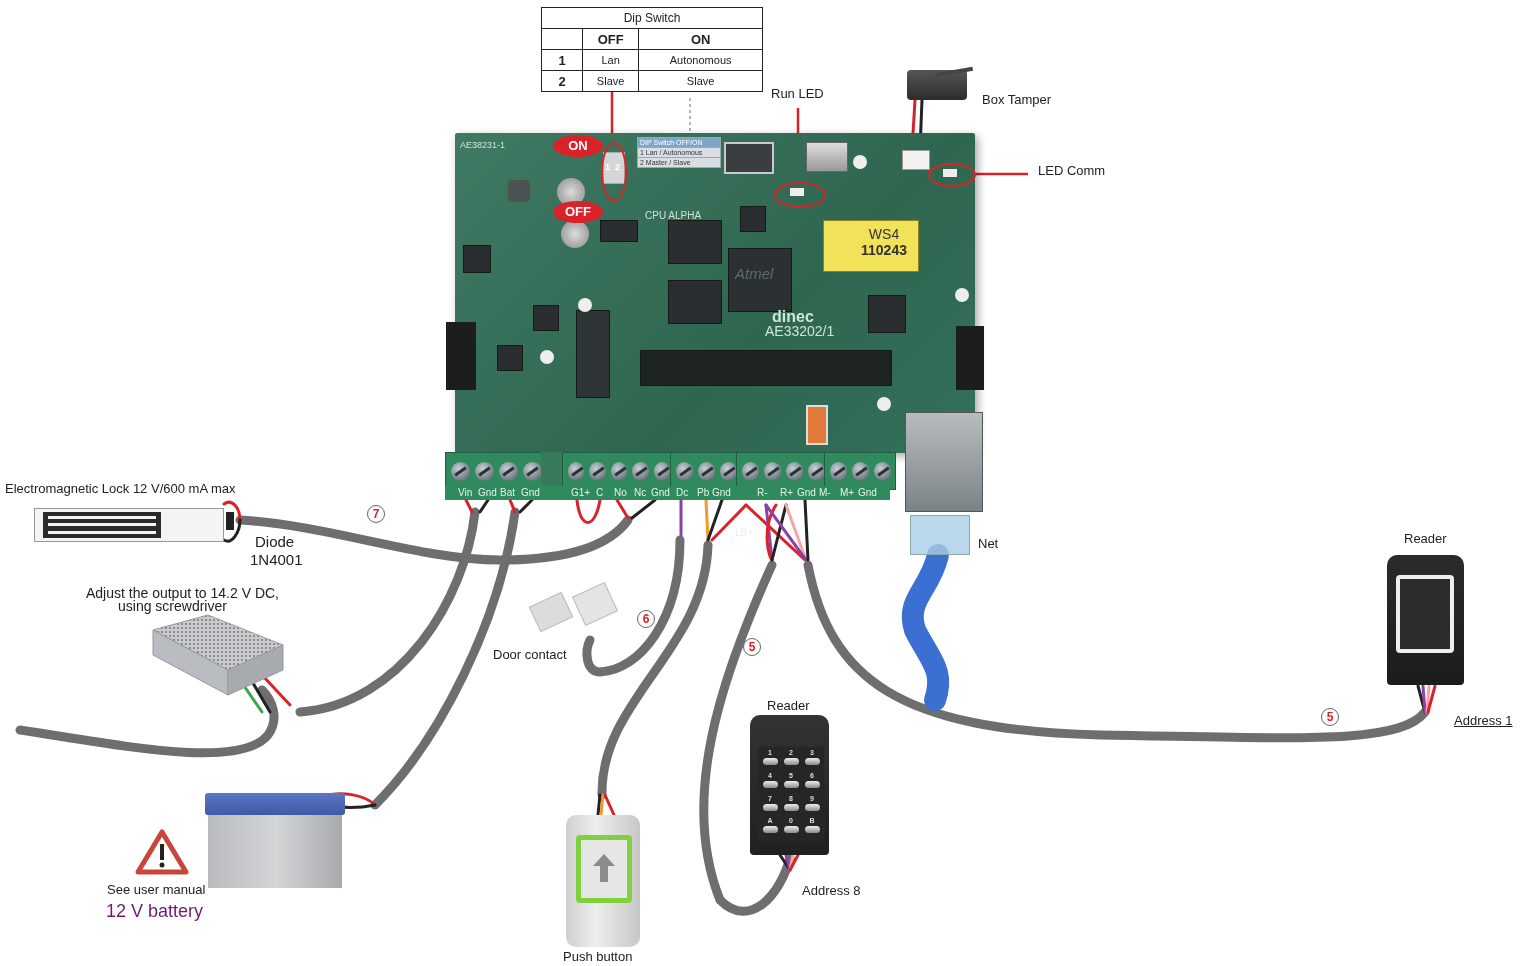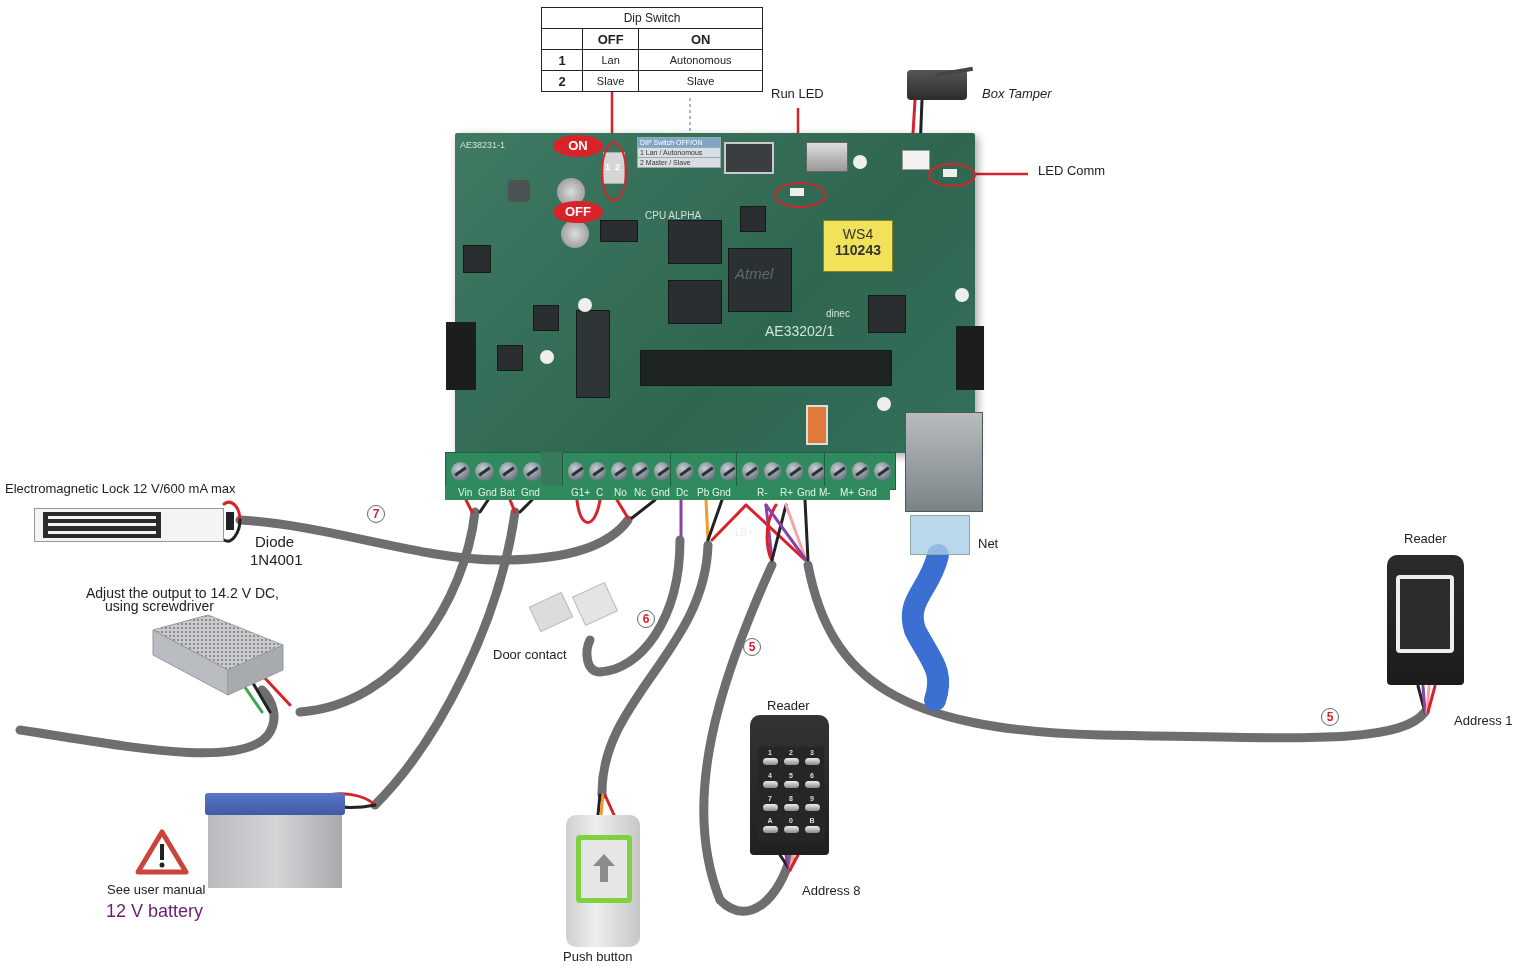--- a/index.html
+++ b/index.html
@@ -35,21 +35,21 @@
 
   .chip { position:absolute; background:#2a2e30; border:1px solid #15191a; }
   .badge-oval { position:absolute; background:#d8232a; color:#fff; font-weight:bold; font-size:13px;
                 border-radius:50%; text-align:center; line-height:22px; width:50px; height:22px; }
   .callout-circle { position:absolute; border:2.5px solid #d8232a; border-radius:50%; }
   .dip-mini { position:absolute; left:637px; top:137px; width:82px; background:#d9dde4;
               font-size:7px; color:#333; border:1px solid #9aa; }
   .dip-mini div { border-top:1px solid #9aa; padding:1px 2px; }
   .dip-mini .h { background:#7fa6c9; color:#fff; border-top:none; }
   .ws4 { position:absolute; left:823px; top:220px; width:68px; height:50px; background:#f2e25a;
-         border:1px solid #8a8420; text-align:center; font-weight:bold; color:#333; }
+         border:1px solid #8a8420; text-align:center; font-weight:bold; color:#333;padding-left:26px; }
   .ws4 .a { font-size:14px; margin-top:5px; font-weight:normal; }
   .ws4 .b { font-size:14px; }
   .step { position:absolute; width:16px; height:16px; border:1px solid #666; border-radius:50%;
           color:#d8232a; font-weight:bold; font-size:12px; text-align:center; line-height:16px; background:#fff; }
 </style>
 </head>
 <body>
 
 <svg class="layer" width="1536" height="966">
   <g fill="none" stroke="#6e6e70" stroke-width="9" stroke-linecap="round">
@@ -179,21 +179,21 @@
 <div class="abs" style="left:853px;top:155px;width:14px;height:14px;border-radius:50%;background:#eee;"></div>
 <div class="abs" style="left:724px;top:142px;width:46px;height:28px;background:#3a3e40;border:2px solid #c9c9c9;"></div>
 <div class="abs" style="left:806px;top:142px;width:40px;height:28px;background:linear-gradient(#ddd,#999);border:1px solid #666;"></div>
 <div class="abs" style="left:902px;top:150px;width:26px;height:18px;background:#f2f2f2;border:1px solid #999;"></div>
 <div class="abs" style="left:446px;top:322px;width:30px;height:68px;background:#1b1d1e;"></div>
 <div class="abs" style="left:956px;top:326px;width:28px;height:64px;background:#1b1d1e;"></div>
 <div class="abs" style="left:806px;top:405px;width:18px;height:36px;background:#e07a3a;border:2px solid #ddd;"></div>
 <div class="abs" style="left:905px;top:412px;width:76px;height:98px;background:linear-gradient(#b7bcbf,#7c8386);border:1px solid #555;"></div>
 <div class="abs" style="left:910px;top:515px;width:58px;height:38px;background:rgba(170,205,230,0.8);border:1px solid #8aa;"></div>
 <div class="lbl" style="left:765px;top:323px;color:#cfe5d8;font-size:14px;">AE33202/1</div>
-<div class="lbl" style="left:826px;top:308px;color:#cfe5d8;font-size:10px;">dinec</div>
+<div class="lbl" style="left:772px;top:308px;color:#cfe5d8;font-size:16px;font-weight:bold;">dinec</div>
 
 <div class="ws4">
   <div class="a">WS4</div>
   <div class="b">110243</div>
 </div>
 
 <div class="dip-mini">
   <div class="h">DIP Switch OFF/ON</div>
   <div>1  Lan / Autonomous</div>
   <div>2  Master / Slave</div>
@@ -206,21 +206,21 @@
 <div class="callout-circle" style="left:601px;top:142px;width:22px;height:56px;"></div>
 <div class="badge-oval" style="left:553px;top:135px;">ON</div>
 <div class="badge-oval" style="left:553px;top:201px;">OFF</div>
 
 <div class="callout-circle" style="left:774px;top:182px;width:48px;height:22px;"></div>
 <div class="abs" style="left:790px;top:188px;width:14px;height:8px;background:#eee;"></div>
 <div class="callout-circle" style="left:928px;top:163px;width:44px;height:20px;"></div>
 <div class="abs" style="left:943px;top:169px;width:14px;height:8px;background:#eee;"></div>
 
 <div class="lbl" style="left:771px;top:86px;">Run LED</div>
-<div class="lbl" style="left:982px;top:86px;font-style:italic;">Box Tamper</div>
+<div class="lbl" style="left:982px;top:92px;">Box Tamper</div>
 <div class="lbl" style="left:1038px;top:163px;">LED Comm</div>
 <div class="lbl" style="left:978px;top:536px;">Net</div>
 
 <div class="abs" style="left:907px;top:70px;width:60px;height:30px;background:linear-gradient(#555,#2c2c2c);border-radius:4px;"></div>
 <div class="abs" style="left:935px;top:70px;width:38px;height:4px;background:#444;transform:rotate(-10deg);"></div>
 
 <div class="term-block" style="left:445px;width:96px;">
   <div class="screw"></div>
     <div class="screw"></div>
     <div class="screw"></div>
@@ -278,21 +278,21 @@
     <div class="abs" style="left:5px;top:4px;width:108px;height:3px;background:#f4f4f4;"></div>
     <div class="abs" style="left:5px;top:11px;width:108px;height:3px;background:#f4f4f4;"></div>
     <div class="abs" style="left:5px;top:19px;width:108px;height:3px;background:#f4f4f4;"></div>
   </div>
 </div>
 <div class="abs" style="left:226px;top:512px;width:8px;height:18px;background:#222;"></div>
 <div class="lbl lbl-lg" style="left:255px;top:533px;">Diode</div>
 <div class="lbl lbl-lg" style="left:250px;top:551px;">1N4001</div>
 
 <div class="lbl lbl-sm" style="left:86px;top:585px;">Adjust the output to 14.2 V DC,</div>
-<div class="lbl lbl-sm" style="left:105px;top:598px;">using screwdriver</div>
+<div class="lbl lbl-sm" style="left:118px;top:598px;">using screwdriver</div>
 <svg class="abs" style="left:148px;top:610px;" width="140" height="95">
   <defs>
     <pattern id="mesh" width="4" height="4" patternUnits="userSpaceOnUse">
       <rect width="4" height="4" fill="#c9cbce"></rect>
         <circle cx="2" cy="2" r="1" fill="#777"></circle>
     </pattern>
   </defs>
   <polygon points="5,20 60,5 135,35 80,60" fill="url(#mesh)" stroke="#999"></polygon>
   <polygon points="5,20 80,60 80,85 5,45" fill="#b9bcc0" stroke="#999"></polygon>
   <polygon points="80,60 135,35 135,60 80,85" fill="#a7aaaf" stroke="#999"></polygon>
@@ -373,18 +373,18 @@
         <div style="margin: 1px auto 0px; width: 15px; height: 7px; border-radius: 4px; background: linear-gradient(rgb(238, 238, 238), rgb(138, 138, 138));"></div>
       </div>
     </div>
 </div>
 <div class="lbl" style="left:802px;top:883px;">Address 8</div>
 
 <div class="lbl" style="left:1404px;top:531px;">Reader</div>
 <div class="abs" style="left:1387px;top:555px;width:77px;height:130px;background:linear-gradient(#2b2b2b,#1c1c1c);border-radius:10px 10px 4px 4px;">
   <div class="abs" style="left:9px;top:20px;width:50px;height:70px;border:4px solid #eeeeee;border-radius:4px;background:#2c2c2c;"></div>
 </div>
-<div class="lbl" style="left:1454px;top:713px;">Address 1</div>
+<div class="lbl" style="left:1454px;top:713px;text-decoration:underline;">Address 1</div>
 
 <div class="step" style="left:367px;top:505px;">7</div>
 <div class="step" style="left:637px;top:610px;">6</div>
 <div class="step" style="left:743px;top:638px;">5</div>
 <div class="step" style="left:1321px;top:708px;">5</div>
 
 </body></html>

